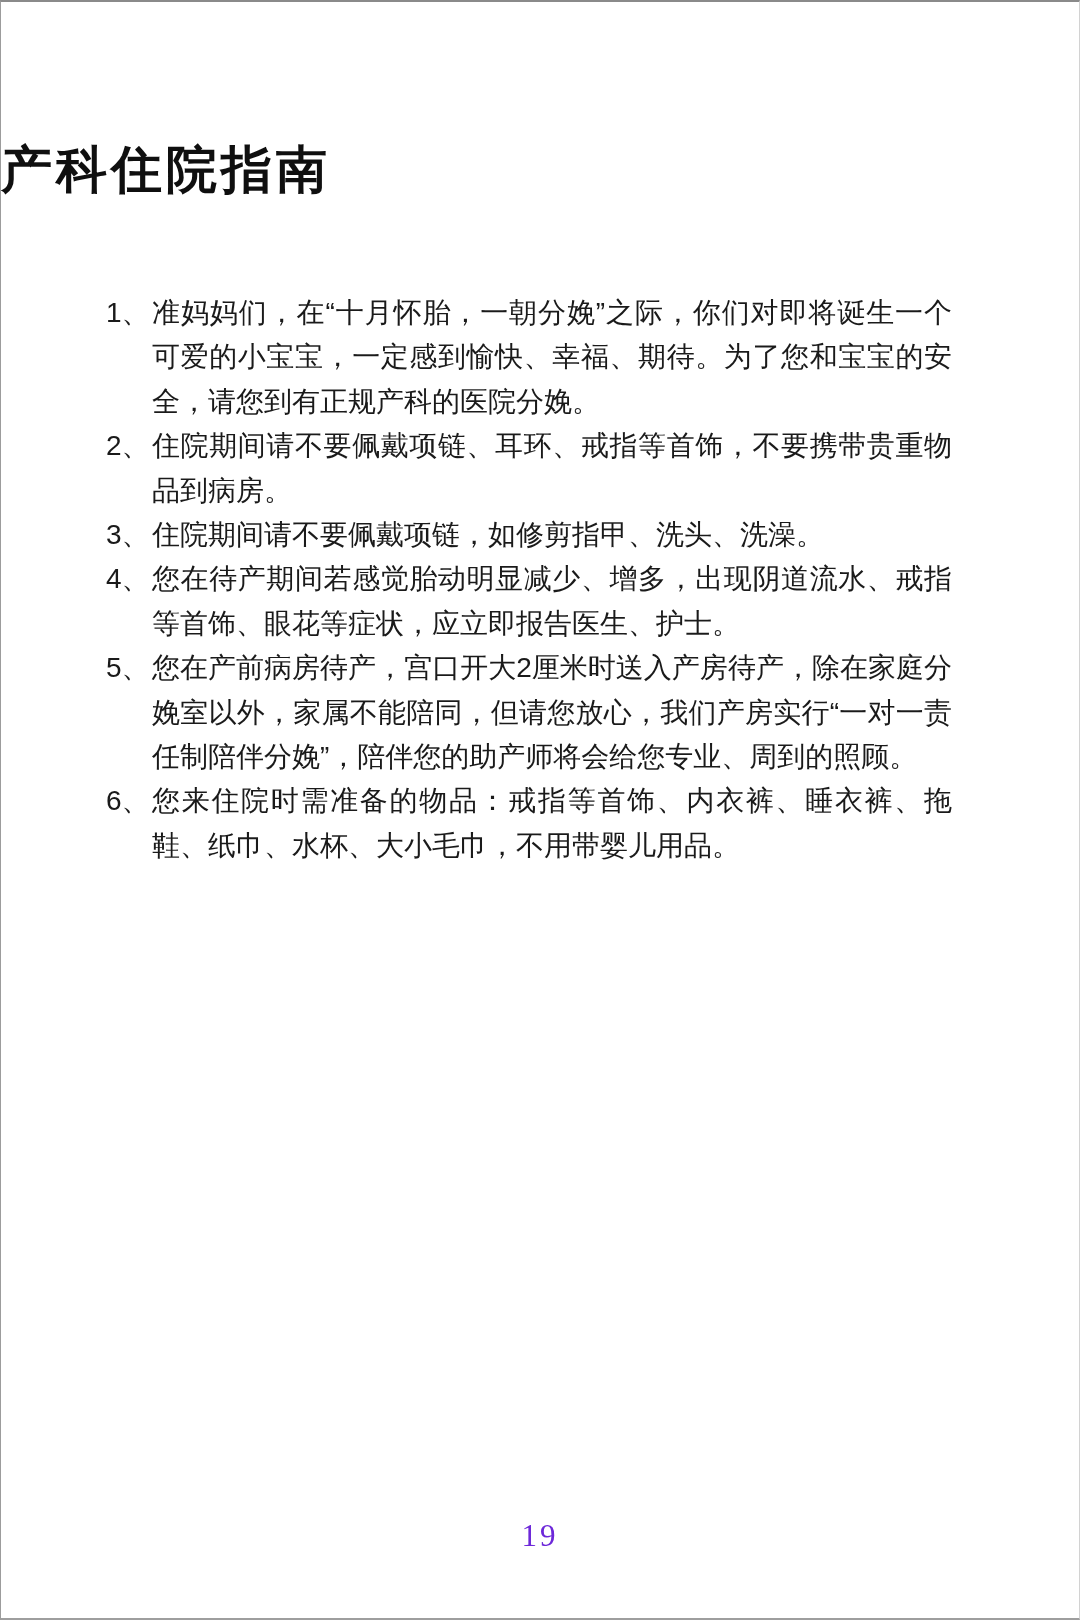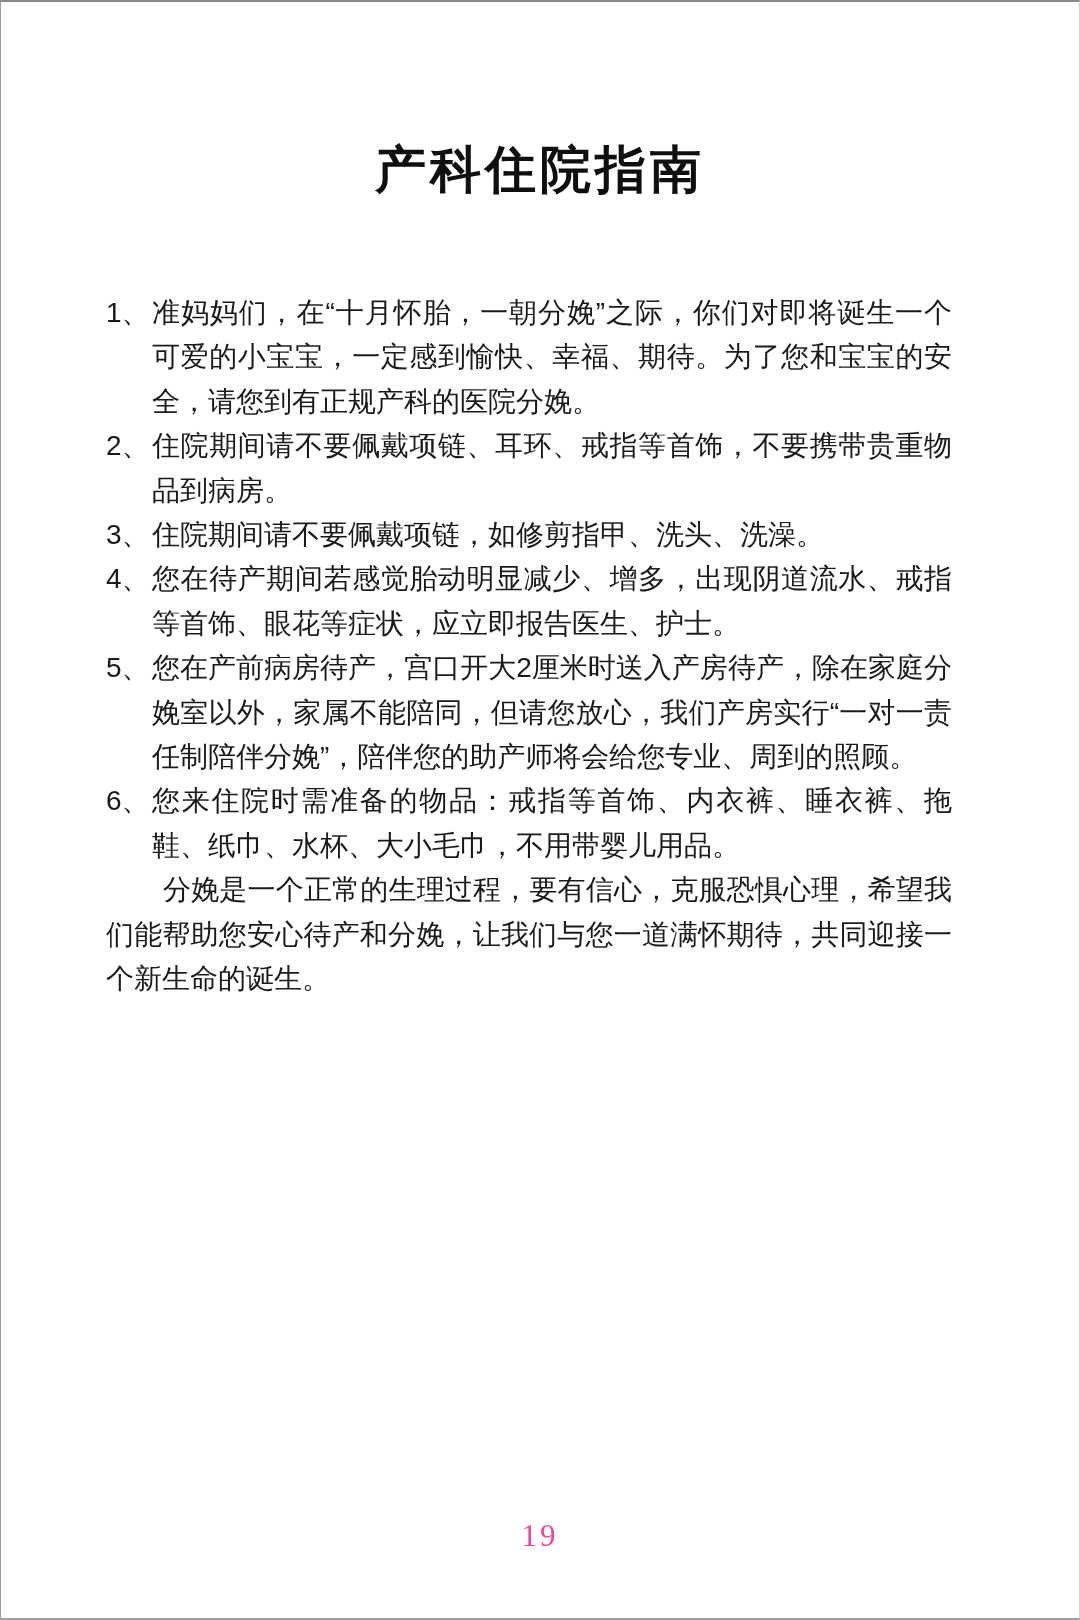--- a/index.html
+++ b/index.html
@@ -19,21 +19,20 @@
     border-right: 1px solid #d2d2d2;
     border-bottom: 2px solid #9e9e9e;
     overflow: hidden;
   }
   .title {
     position: absolute;
     top: 136px;
     left: 0;
     width: 100%;
     margin: 0;
-    text-align: center;
     font-size: 51px;
     line-height: 64px;
     font-weight: bold;
     letter-spacing: 4px;
     color: #0f0f0f;
   }
   .content {
     position: absolute;
     top: 289px;
     left: 105px;
@@ -60,21 +59,21 @@
   }
   .page-number {
     position: absolute;
     top: 1516px;
     left: 0;
     width: 100%;
     text-align: center;
     font-family: "Liberation Serif", serif;
     font-size: 31px;
     letter-spacing: 3px;
-    color: #ec4899;
+    color: #6d28d9;
   }
 </style>
 </head>
 <body>
 
 <div class="page">
 
   <h1 class="title">产科住院指南</h1>
 
   <div class="content">
@@ -102,19 +101,18 @@
     <div class="item">
       <span class="marker">5、</span>
       <span>您在产前病房待产，宫口开大2厘米时送入产房待产，除在家庭分娩室以外，家属不能陪同，但请您放心，我们产房实行“一对一责任制陪伴分娩”，陪伴您的助产师将会给您专业、周到的照顾。</span>
     </div>
 
     <div class="item">
       <span class="marker">6、</span>
       <span>您来住院时需准备的物品：戒指等首饰、内衣裤、睡衣裤、拖鞋、纸巾、水杯、大小毛巾，不用带婴儿用品。</span>
     </div>
 
-    <p class="closing">分娩是一个正常的生理过程，要有信心，克服恐惧心理，希望我们能帮助您安心待产和分娩，让我们与您一道满怀期待，共同迎接一个新生命的诞生。</p>
 
   </div>
 
   <div class="page-number">19</div>
 
 </div>
 
 </body></html>

